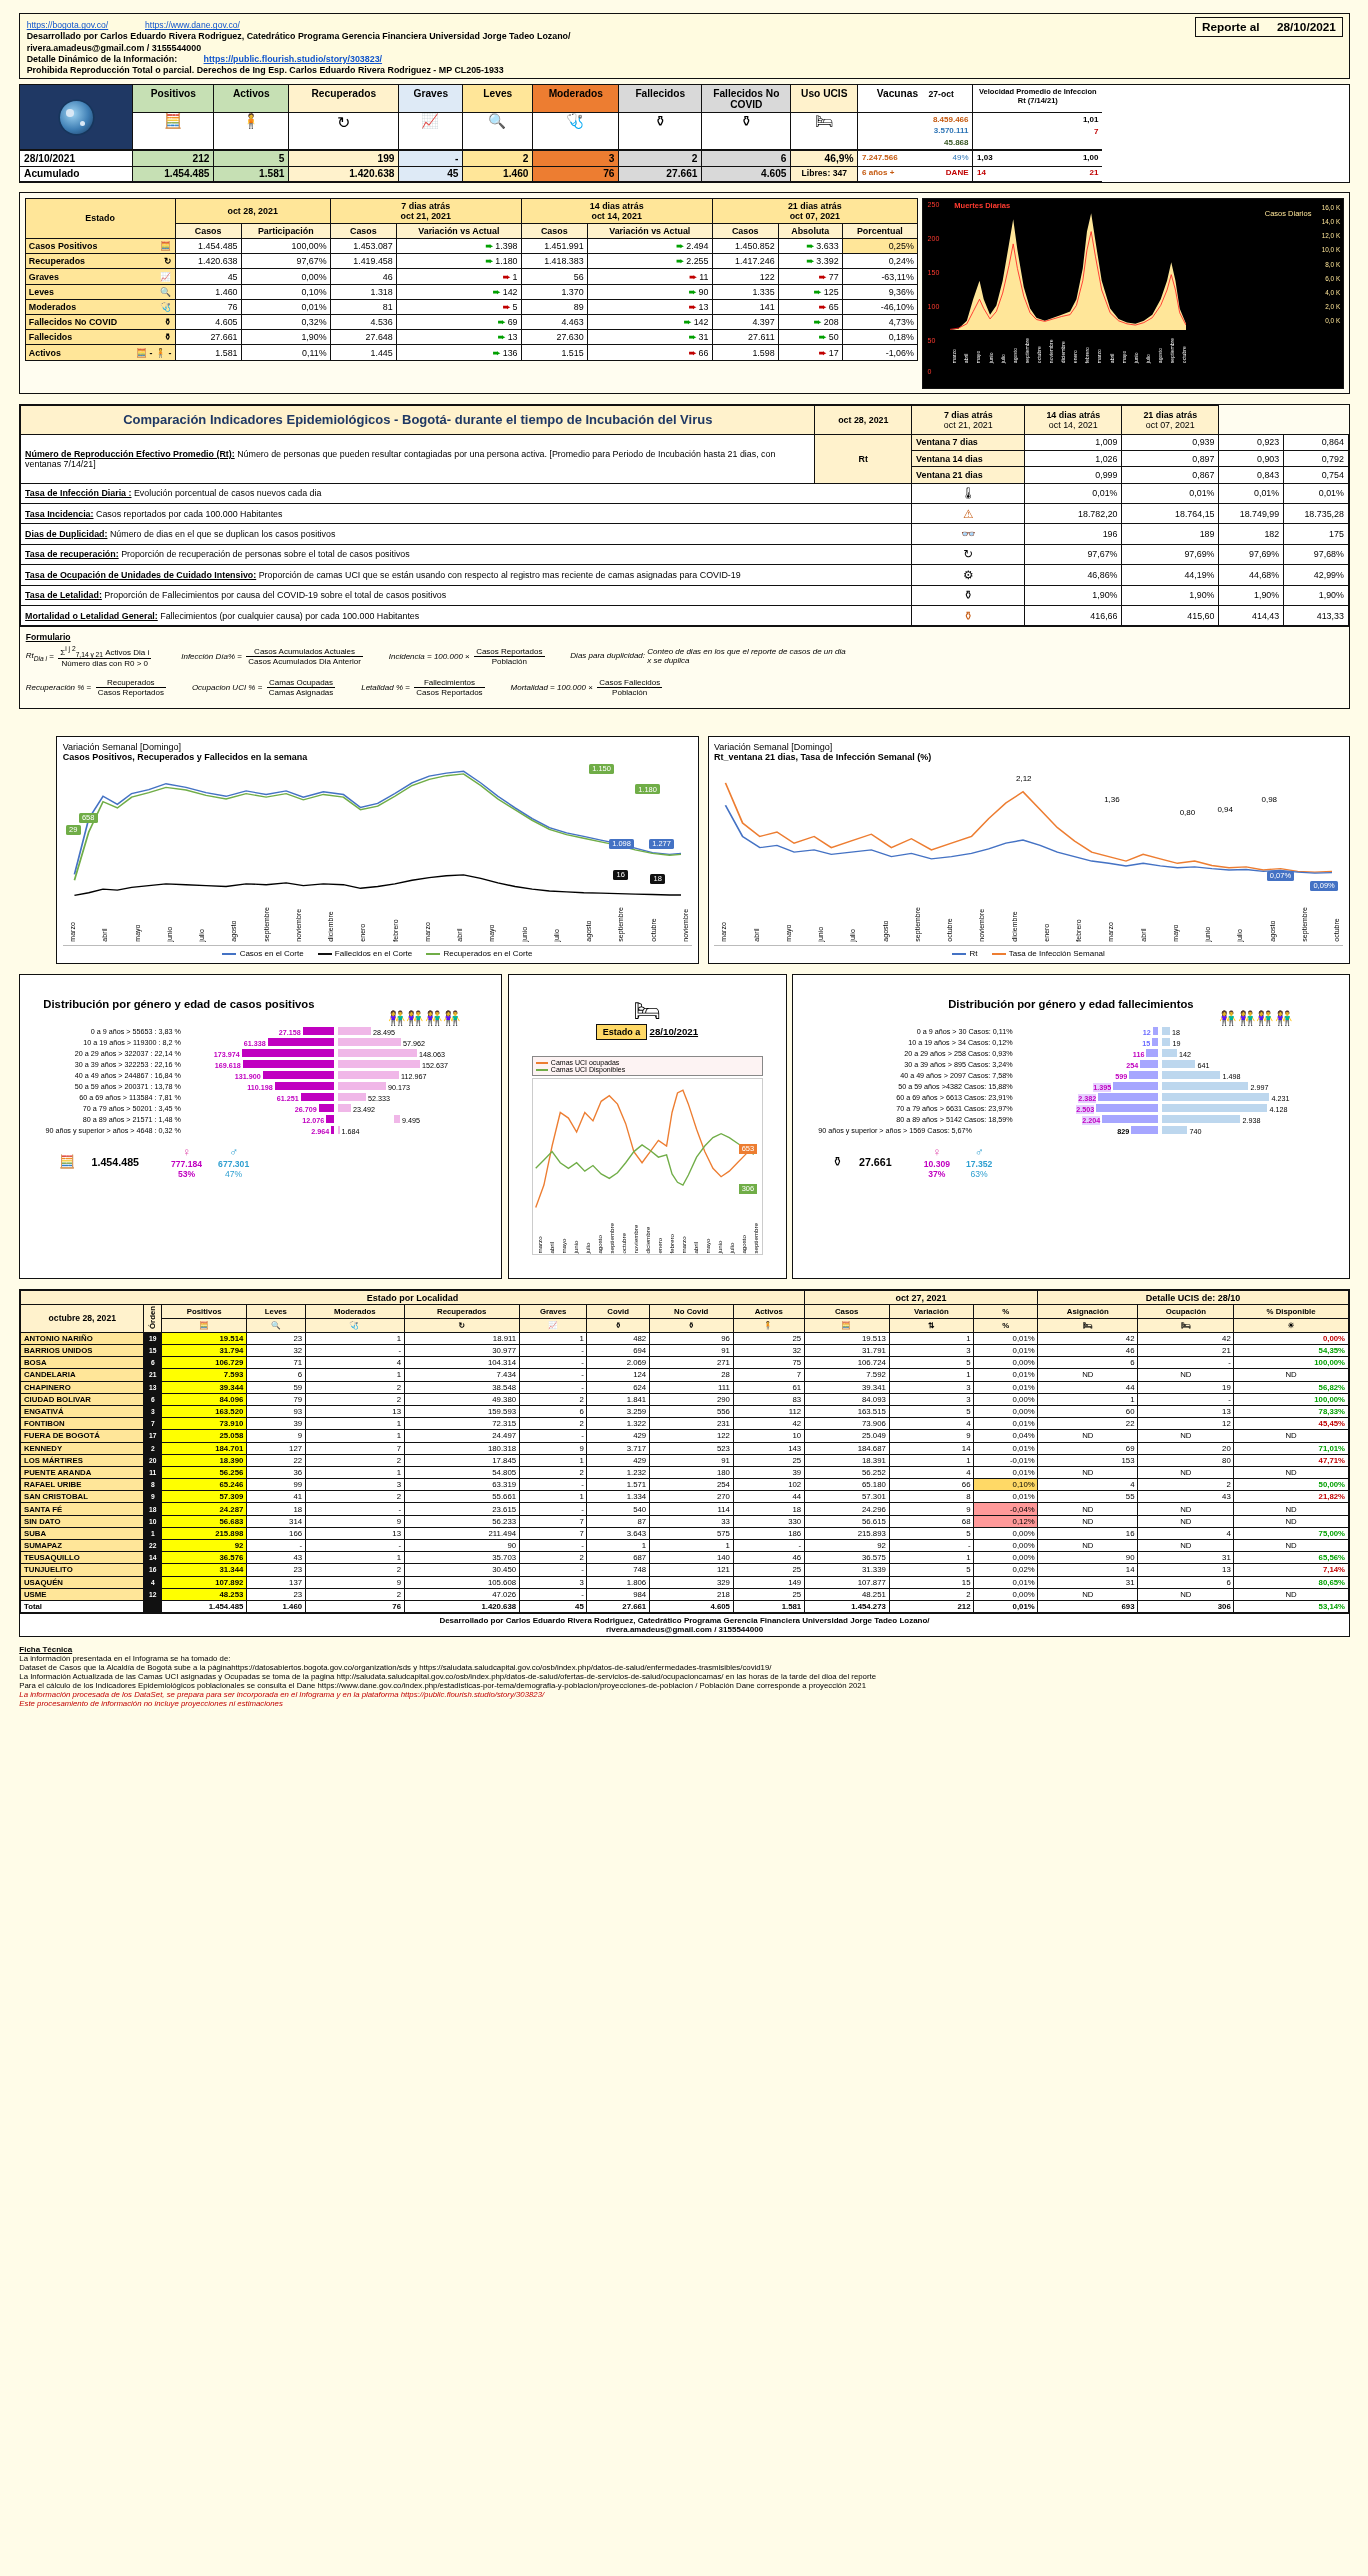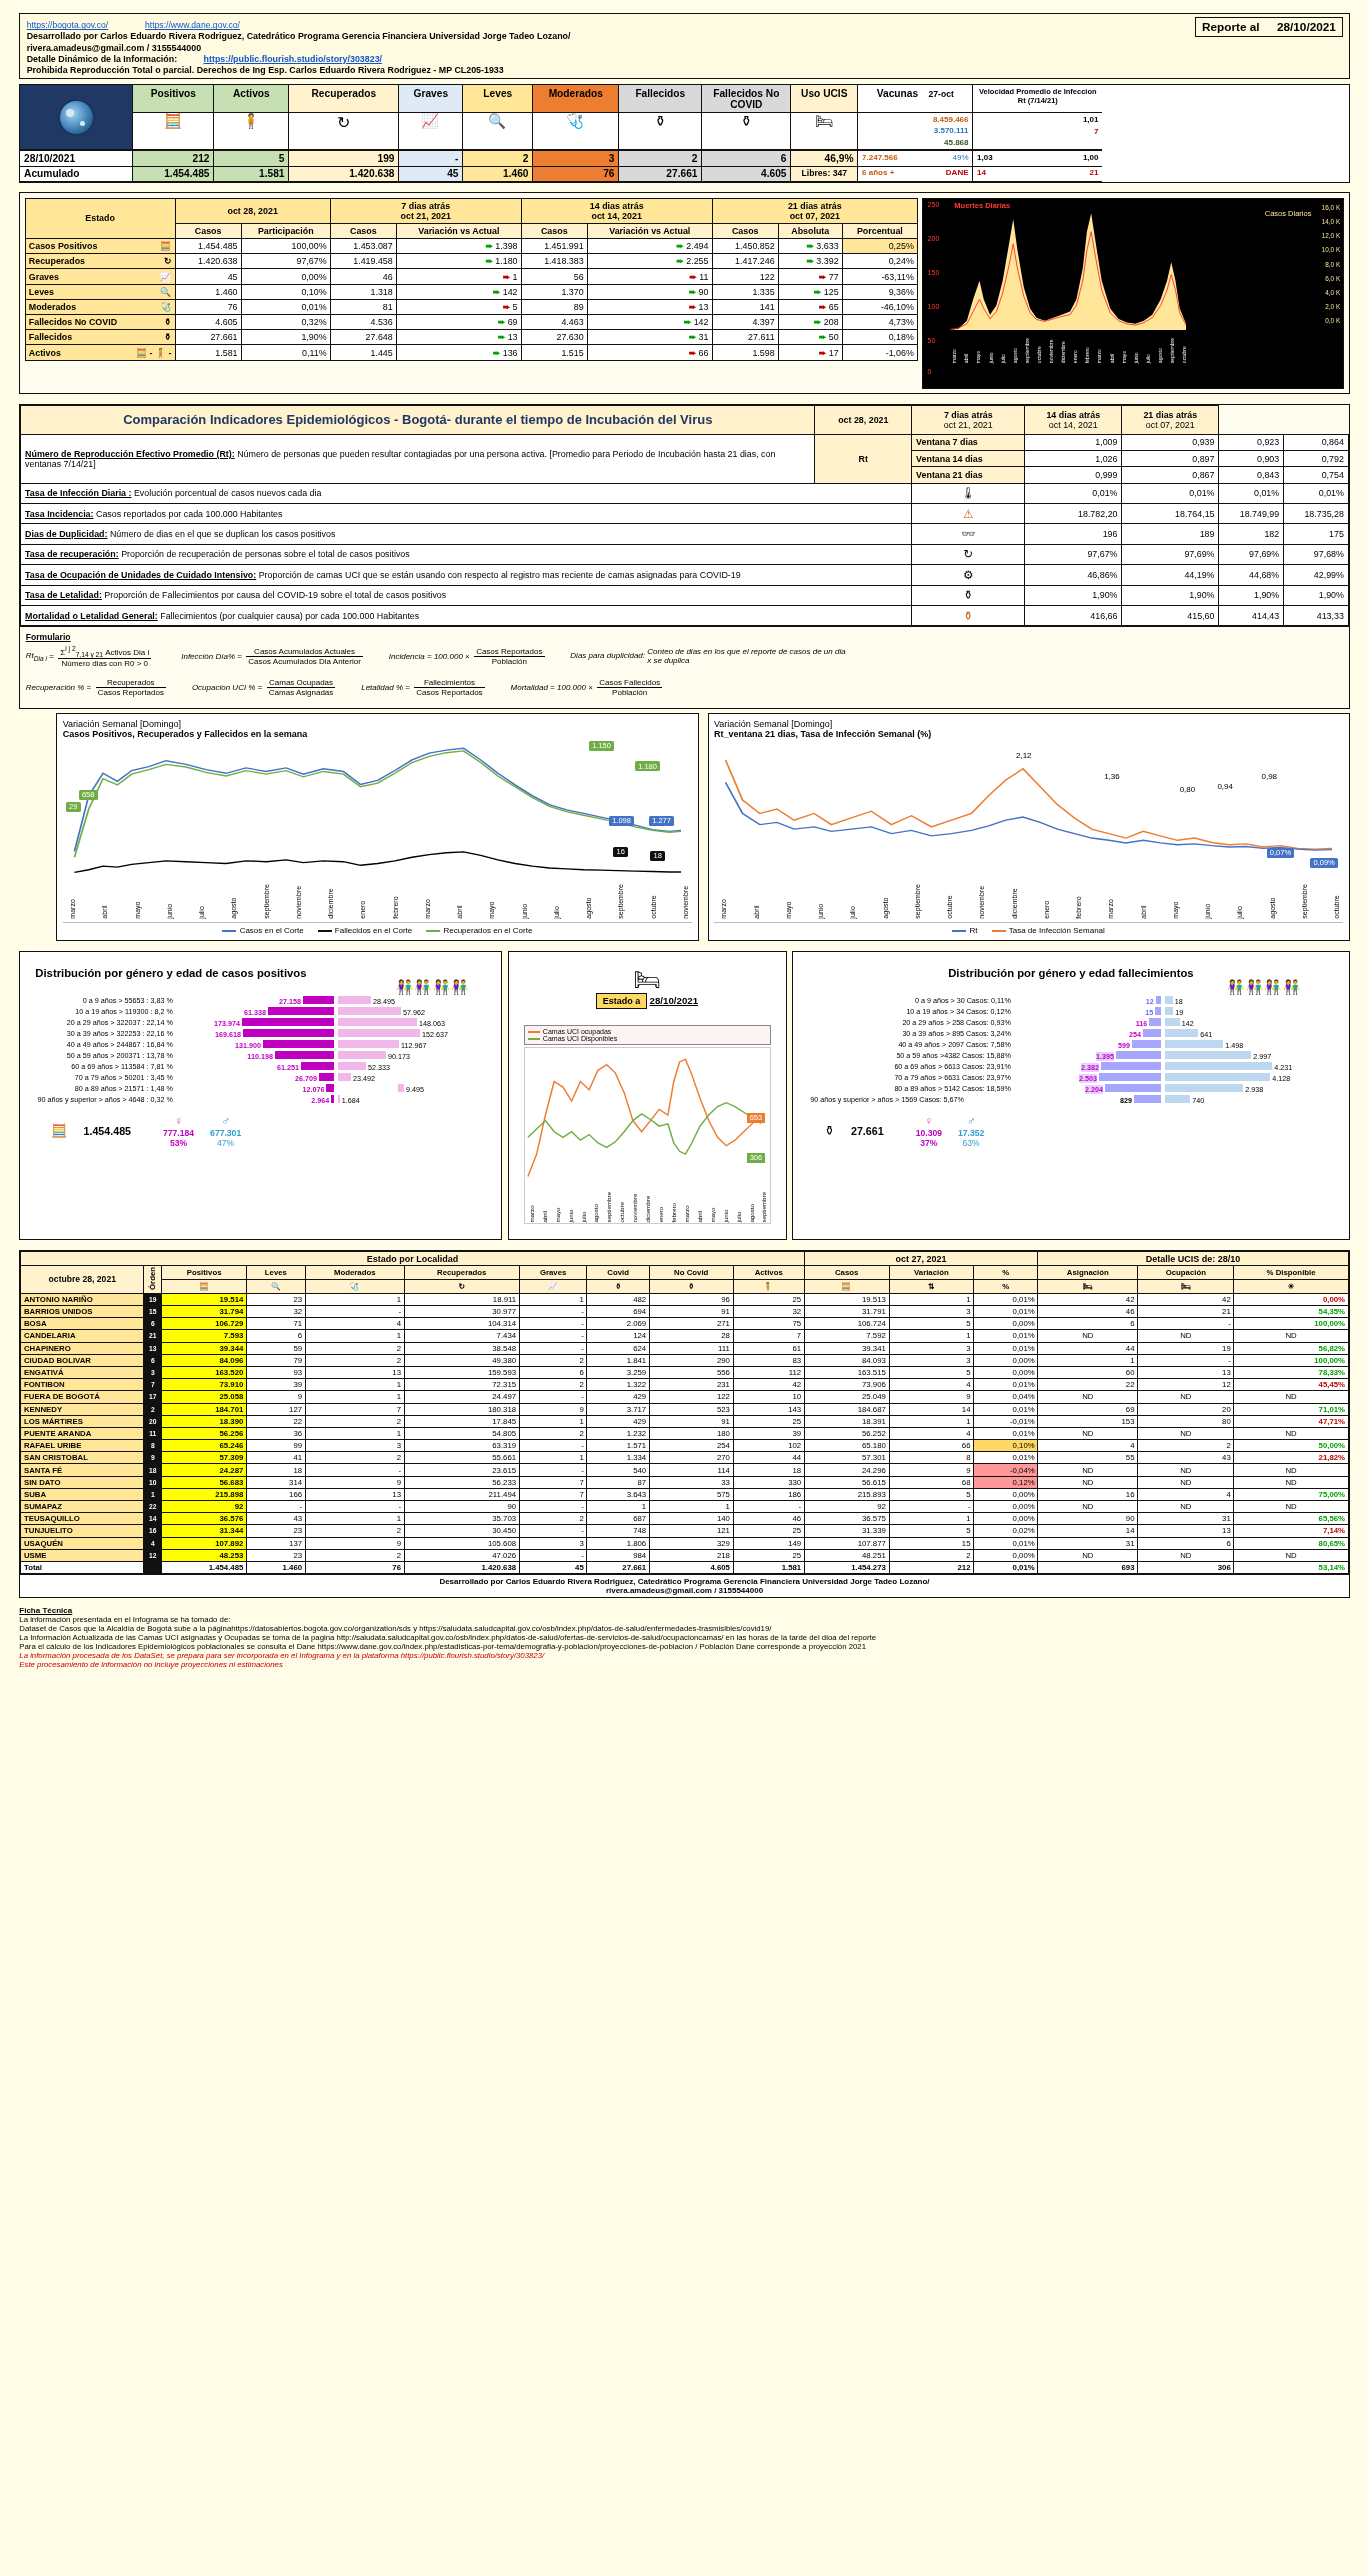--- a/index.html
+++ b/index.html
@@ -109,29 +109,29 @@
   .formula {
     border-top: 1.1px solid #111;
     padding: 4.3px 5.4px 7.5px 5.4px; font-size: 8px; background: #fffdf0;
   }
   .formula .ft { font-weight:bold; text-decoration: underline; margin-bottom:3.2px; font-size: 8.6px;}
   .frac { display:inline-block; text-align:center; vertical-align: middle; margin: 0 2.1px;}
   .frac .n { border-bottom:0.5px solid #000; padding: 0 2.1px; display:block; }
   .frac .d { padding: 0 2.1px; display:block; }
   .fitem { display:inline-block; margin-right: 21.5px; margin-bottom: 4.3px; vertical-align: middle;}
   
-  .row2 { display:flex; gap: 9px; margin-top: 4px; padding-left: 37px; }
+  .row2 { display:flex; gap: 9px; margin-top: 27px; padding-left: 37px; }
   .halfbox { flex:1; border: 1.1px solid #111; background:#fff; padding: 4.3px 5.4px; }
   .hb-title { font-size: 9px; font-weight: bold; }
   .hb-title span { font-weight: normal; }
   .legend { display:flex; gap: 14px; justify-content:center; font-size: 8px; margin-top: 3.2px; border-top:0.5px solid #bbb; padding-top:3.2px;}
   .legend i { display:inline-block; width:14px; height:1.6px; vertical-align: middle; margin-right:3.2px; }
   
   .row3 { display:flex; gap: 5.4px; margin-top: 10.7px; }
-  .g3 { border:1.1px solid #111; background:#fff; padding: 15px; }
+  .g3 { border:1.1px solid #111; background:#fff; padding: 23px; }
   .g3t { font-size: 11.3px; font-weight: bold; }
   .agetbl { border-collapse: collapse; font-size: 7.2px; width:100%;}
   .agetbl td { padding: 0.5px 2.1px; white-space: nowrap; }
   .bar-m { background: #c000c0; height: 8px; display:inline-block; }
   .bar-f { background: #f0b7e8; height: 8px; display:inline-block; }
   .bar-m2 { background: #a6a6ff; height: 8px; display:inline-block; }
   .bar-f2 { background: #bdd7ee; height: 8px; display:inline-block; }
   .numm { color:#c000c0; font-weight:bold; }
   .pinkicon { color:#e255b0; }
   .blueicon { color:#2f9fd0; }

